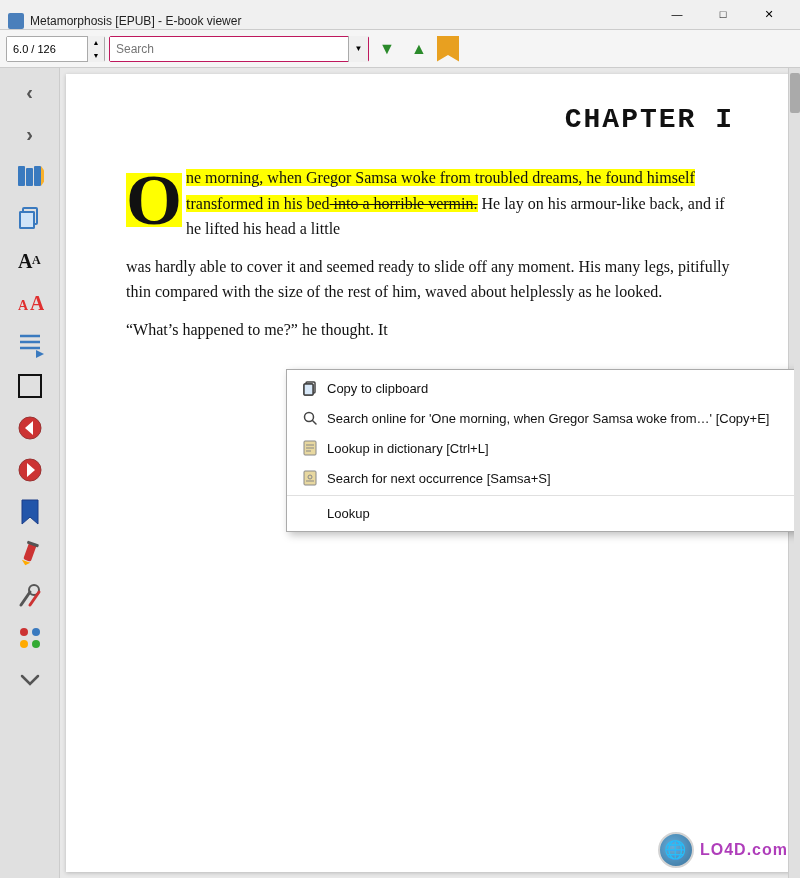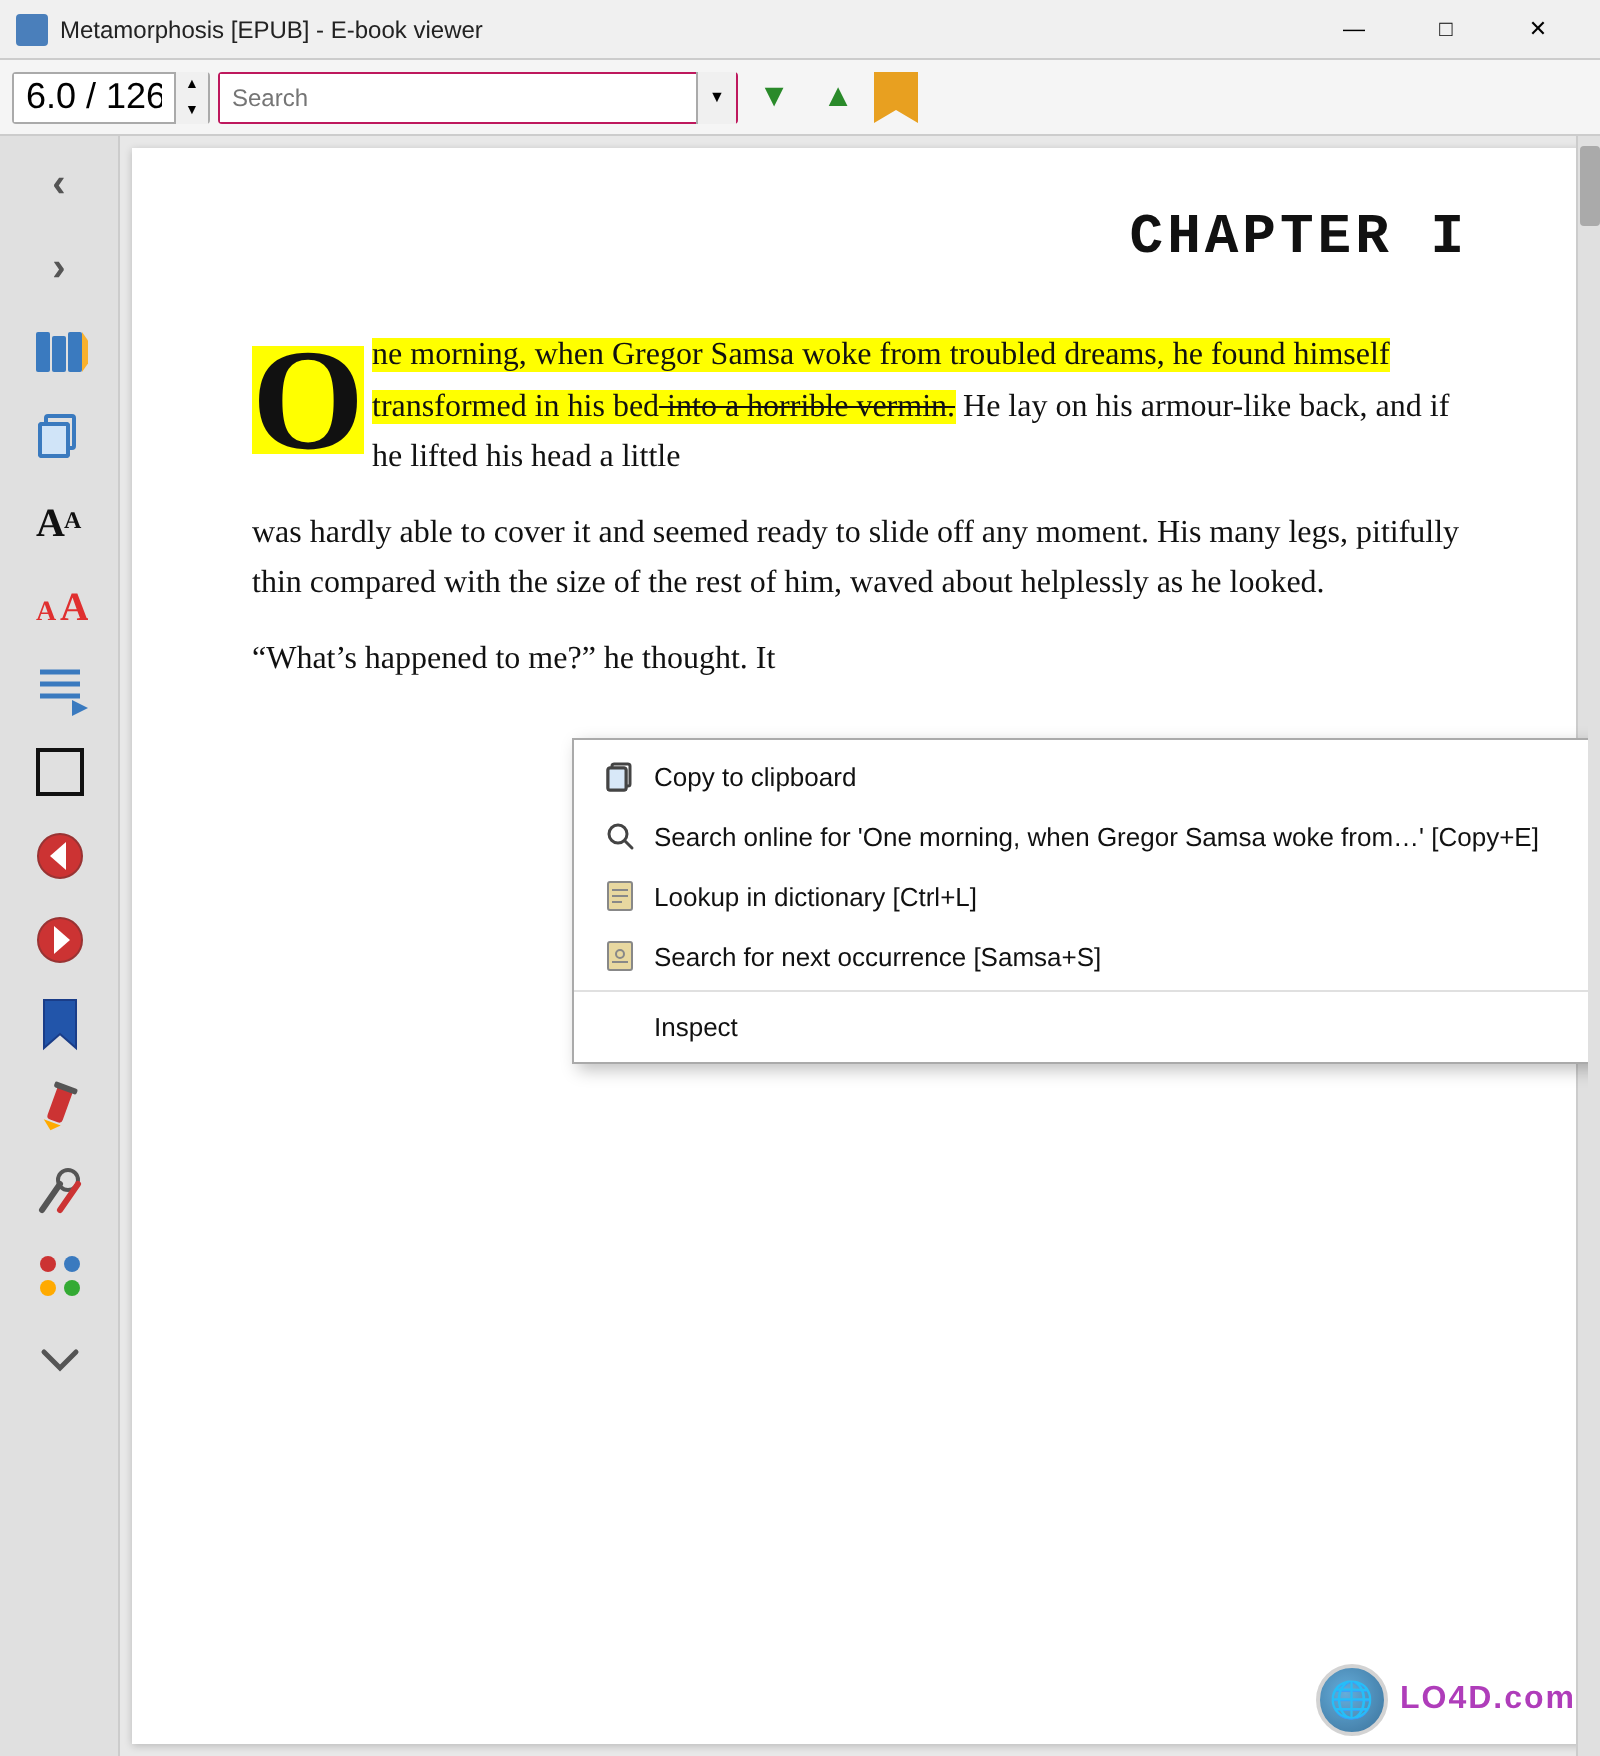--- a/index.html
+++ b/index.html
@@ -11,21 +11,21 @@
       height: 878px;
       overflow: hidden;
       user-select: none;
     }
 
     
     .title-bar {
       background: #f0f0f0;
       height: 30px;
       display: flex;
-      align-items: center;
+      align-items: flex-end;
       padding: 0 8px;
       border-bottom: 1px solid #ccc;
       justify-content: space-between;
     }
     .title-bar-left {
       display: flex;
       align-items: center;
       gap: 6px;
     }
     .title-bar-icon {
@@ -70,21 +70,21 @@
       background: white;
       height: 26px;
       border-radius: 2px;
     }
     .page-input {
       width: 80px;
       height: 24px;
       border: none;
       outline: none;
       padding: 0 6px;
-      font-size: 18px;
+      font-size: 11px;
     }
     .page-spinner {
       display: flex;
       flex-direction: column;
       border-left: 1px solid #aaa;
       height: 26px;
     }
     .spinner-btn {
       width: 16px;
       height: 13px;
@@ -525,21 +525,21 @@
               <rect x="2" y="1" width="12" height="14" fill="#e8d8a0" stroke="#888" stroke-width="1" rx="1"></rect>
               <circle cx="8" cy="7" r="2" fill="none" stroke="#888" stroke-width="1"></circle>
               <line x1="4" y1="11" x2="12" y2="11" stroke="#888" stroke-width="1"></line>
             </svg>
           </span>
           <span>Search for next occurrence [Samsa+S]</span>
         </div>
         <div class="context-menu-divider"></div>
         <div class="context-menu-item">
           <span class="menu-icon"></span>
-          <span>Inspect</span>
+          <span>Lookup</span>
         </div>
       </div>
     </div>
 
     <div class="scrollbar">
       <div class="scrollbar-thumb"></div>
     </div>
   </div>
 </div>
 

